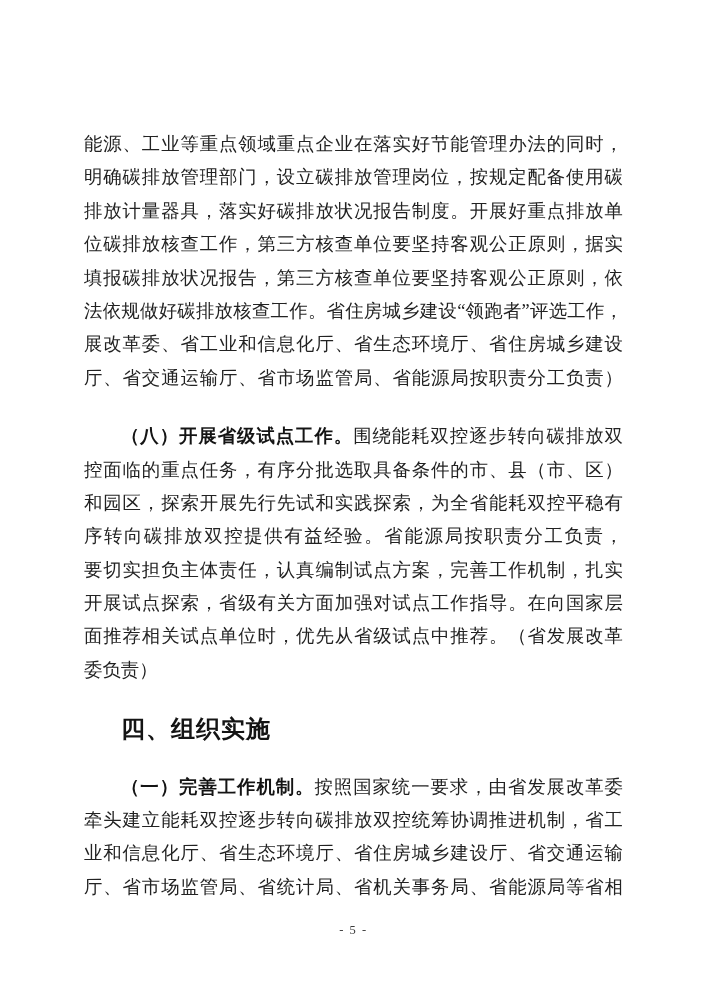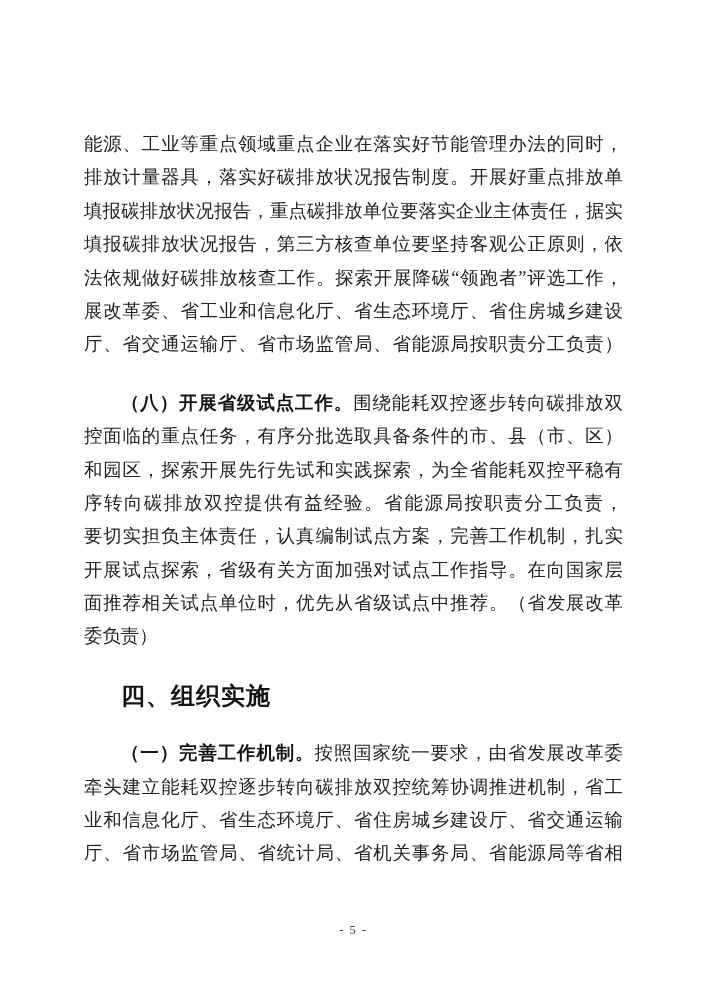--- a/index.html
+++ b/index.html
@@ -65,24 +65,25 @@
     letter-spacing: 1.5px;
     font-family: "Liberation Serif", serif;
   }
 </style>
 </head>
 <body>
 
 <div class="page">
   <div class="text-block">
       <div class="line fill"><span>能源、工业等重点领域重点企业在落实好节能管理办法的同时，</span></div>
+      <div class="line fill"><span>明确碳排放管理部门，设立碳排放管理岗位，按规定配备使用碳</span></div>
       <div class="line fill"><span>排放计量器具，落实好碳排放状况报告制度。开展好重点排放单</span></div>
-      <div class="line fill"><span>填报碳排放状况报告，重点碳排放单位要落实企业主体责任，据实</span></div>
+      <div class="line fill"><span>位碳排放核查工作，第三方核查单位要坚持客观公正原则，据实</span></div>
       <div class="line fill"><span>填报碳排放状况报告，第三方核查单位要坚持客观公正原则，依</span></div>
-      <div class="line fill"><span>法依规做好碳排放核查工作。探索开展降碳“领跑者”评选工作，</span></div>
+      <div class="line fill"><span>法依规做好碳排放核查工作。省住房城乡建设“领跑者”评选工作，</span></div>
       <div class="line fill"><span>展改革委、省工业和信息化厅、省生态环境厅、省住房城乡建设</span></div>
       <div class="line fill"><span>厅、省交通运输厅、省市场监管局、省能源局按职责分工负责）</span></div>
       <div class="line indent fill"><span class="kai-bold">（八）开展省级试点工作。</span><span>围绕能耗双控逐步转向碳排放双</span></div>
       <div class="line fill"><span>控面临的重点任务，有序分批选取具备条件的市、县（市、区）</span></div>
       <div class="line fill"><span>和园区，探索开展先行先试和实践探索，为全省能耗双控平稳有</span></div>
       <div class="line fill"><span>序转向碳排放双控提供有益经验。省能源局按职责分工负责，</span></div>
       <div class="line fill"><span>要切实担负主体责任，认真编制试点方案，完善工作机制，扎实</span></div>
       <div class="line fill"><span>开展试点探索，省级有关方面加强对试点工作指导。在向国家层</span></div>
       <div class="line fill"><span>面推荐相关试点单位时，优先从省级试点中推荐。（省发展改革</span></div>
       <div class="line"><span>委负责）</span></div>

